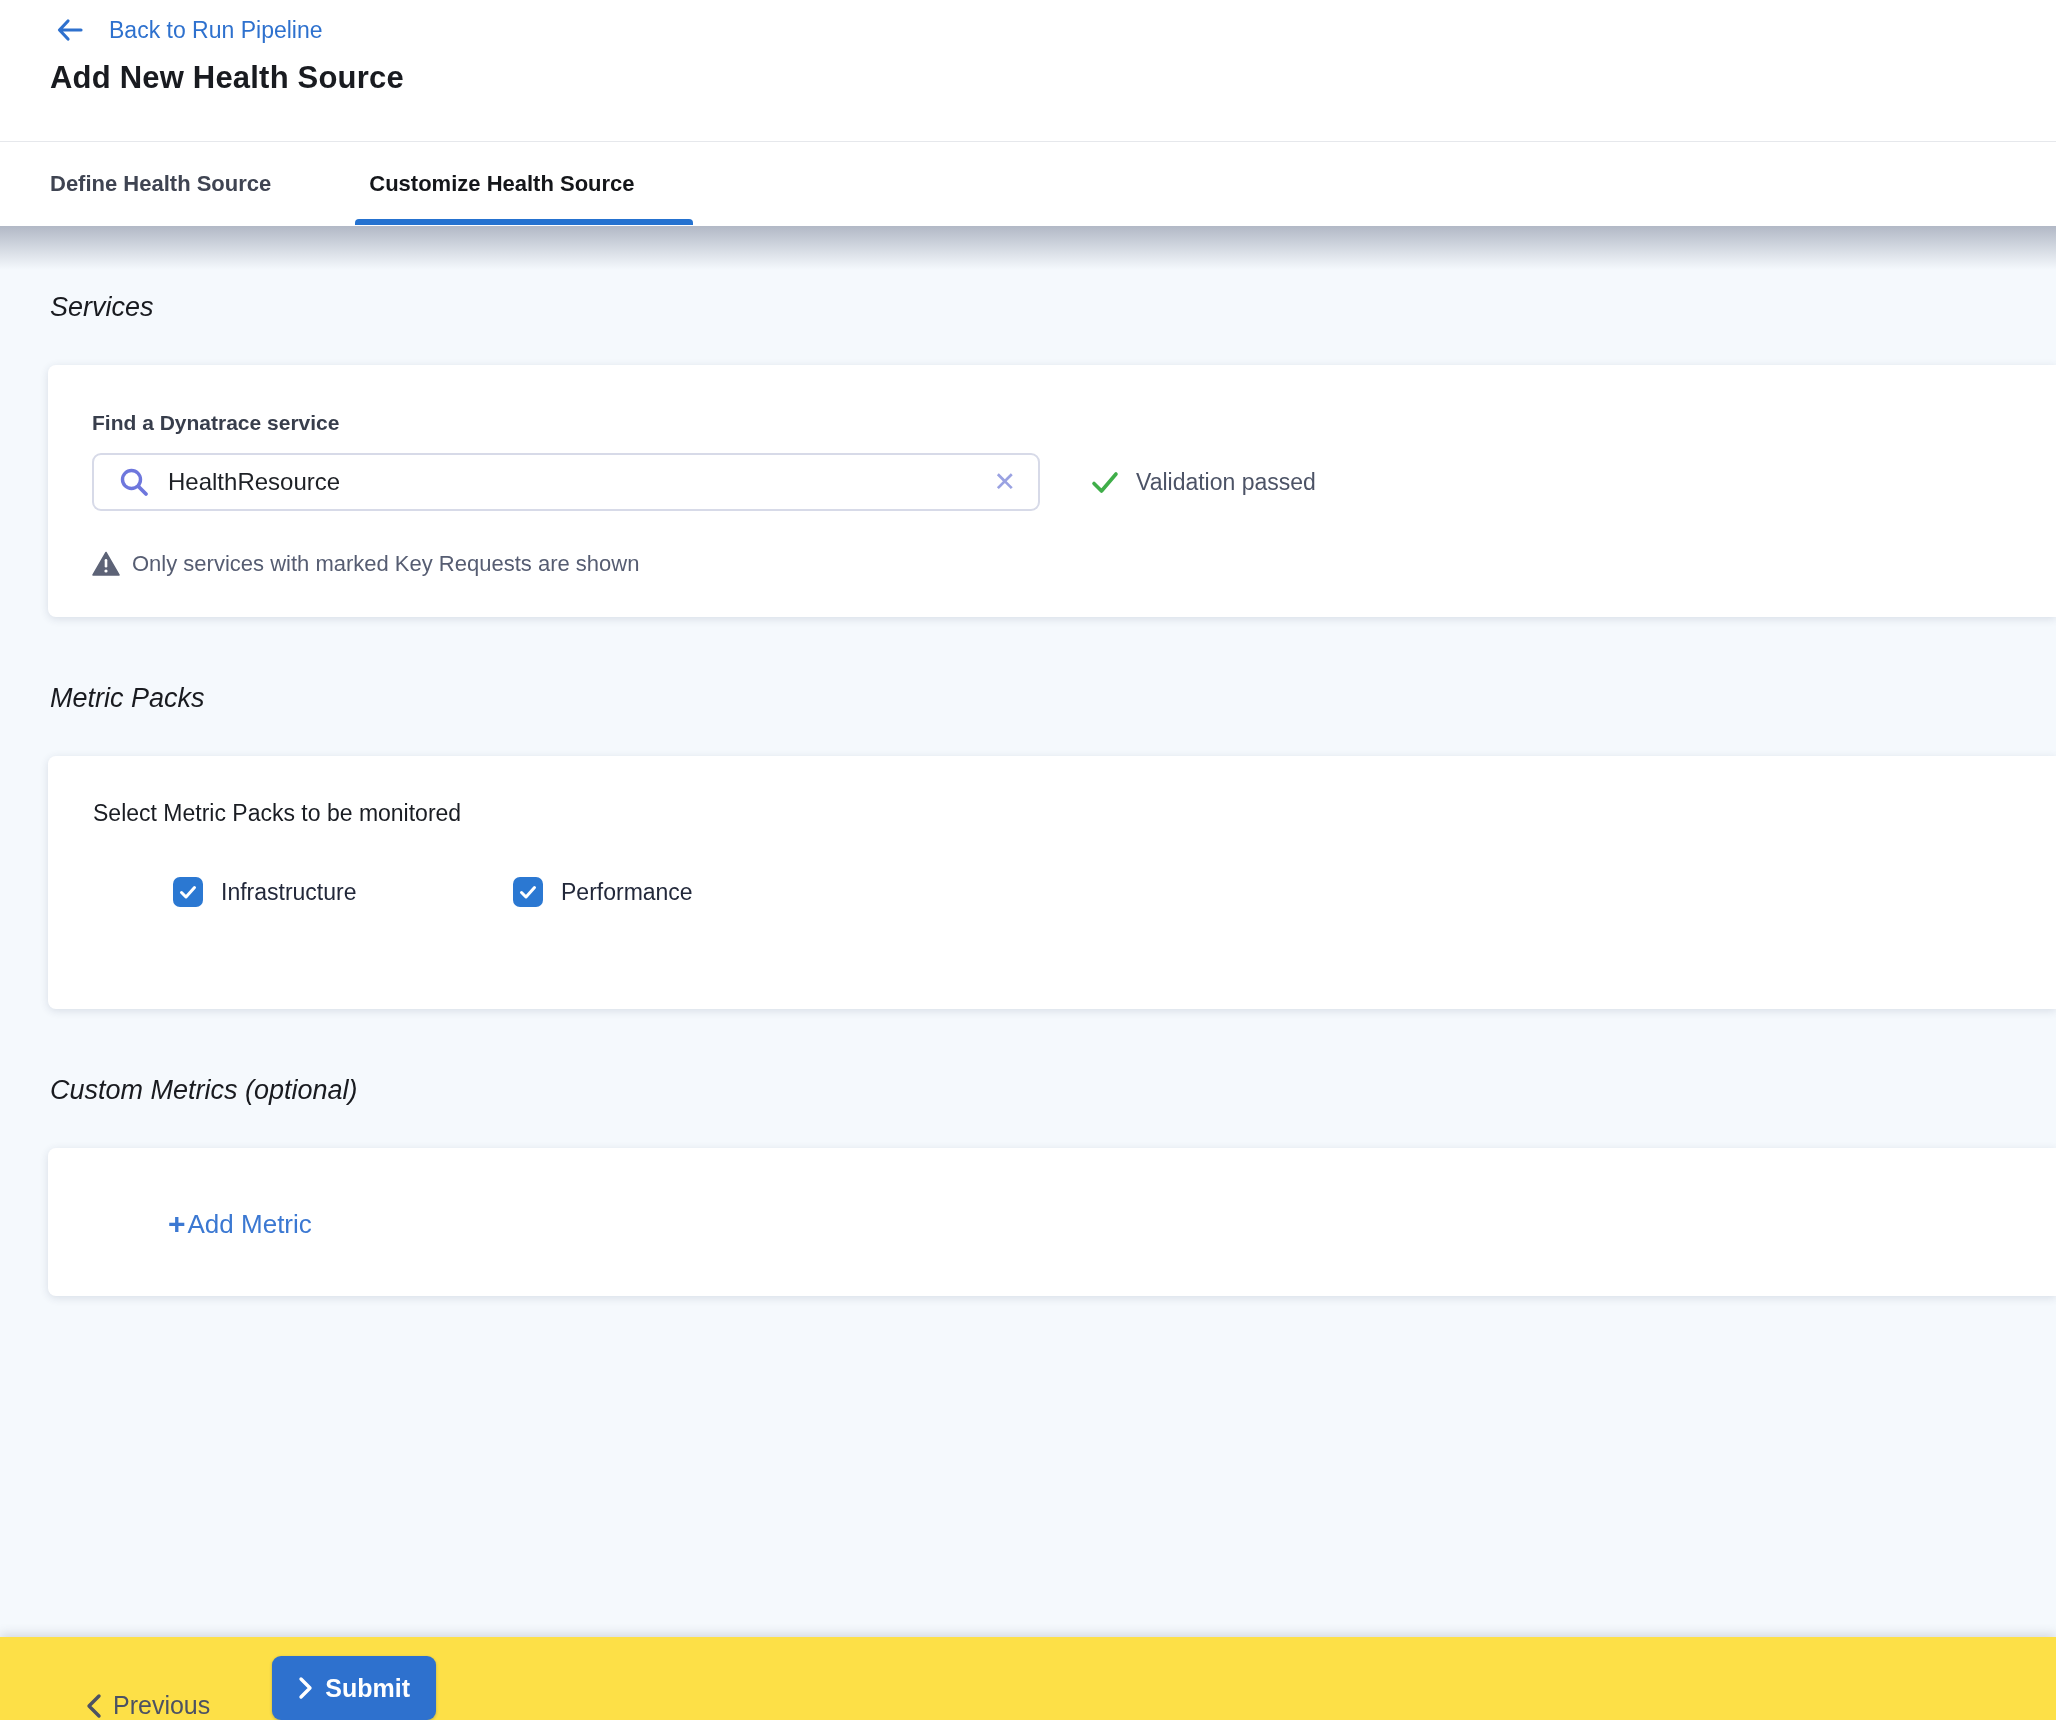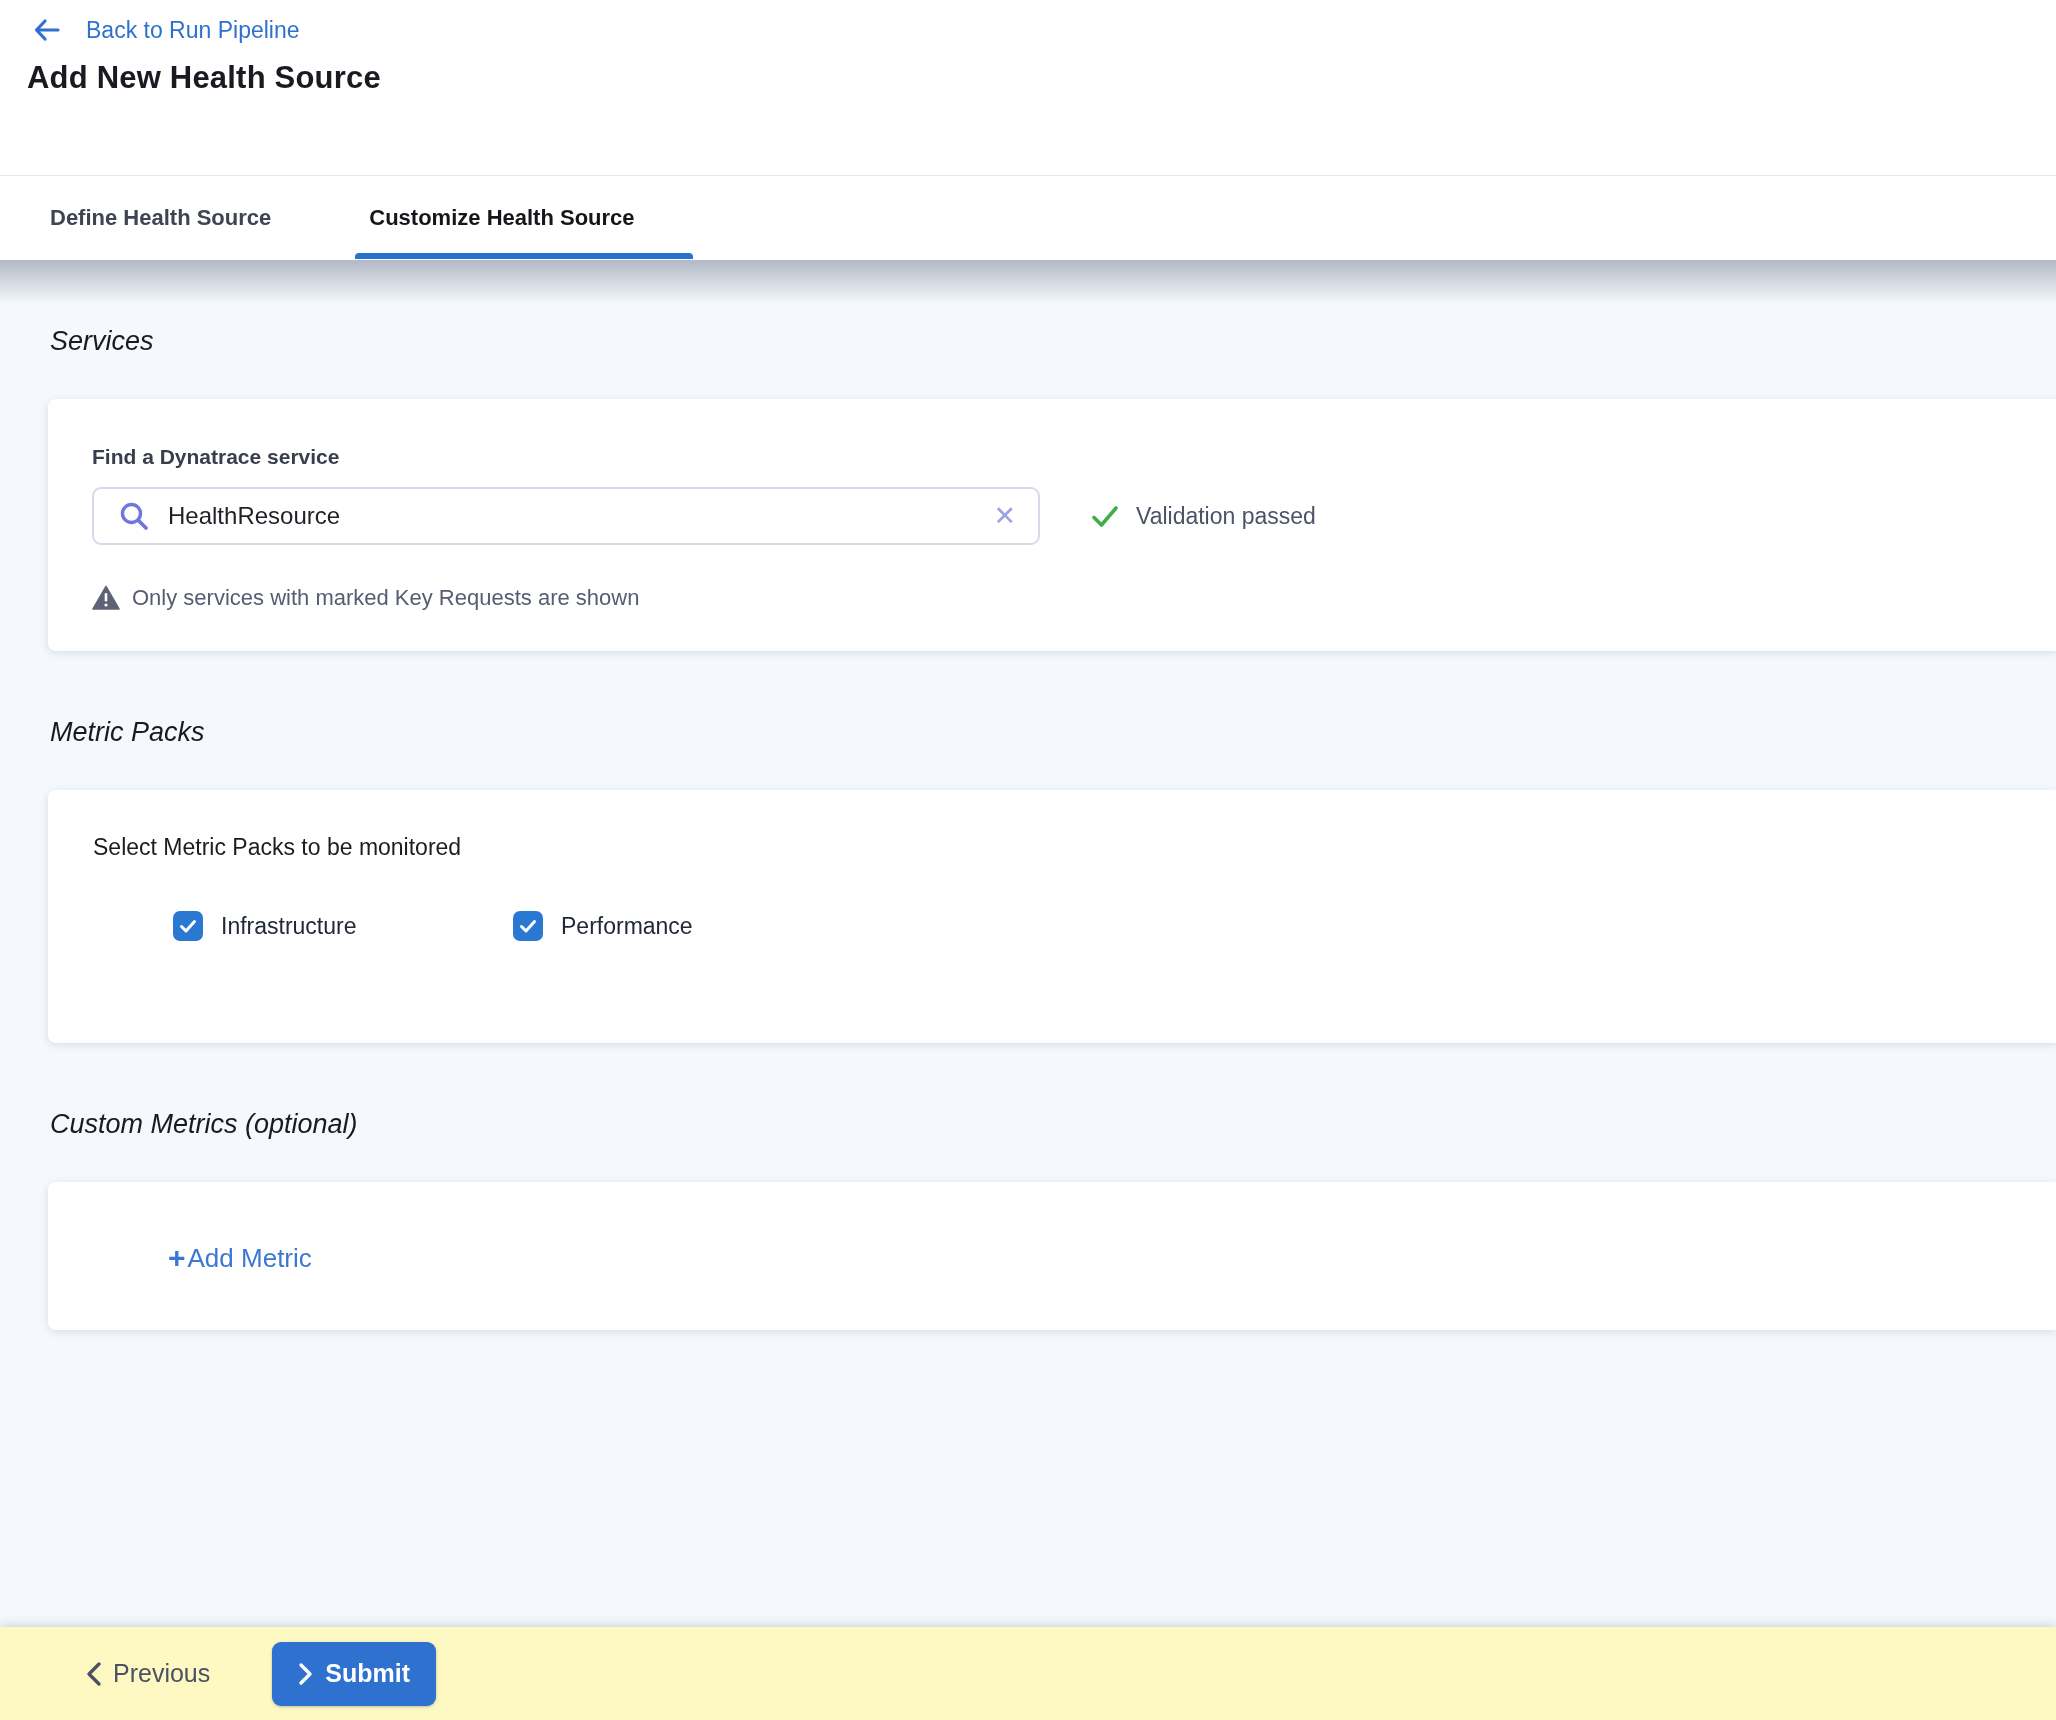--- a/index.html
+++ b/index.html
@@ -6,21 +6,21 @@
   html,body { width:2056px; height:1720px; }
   body {
     font-family:"Liberation Sans", sans-serif;
     background:#ffffff;
     display:flex; flex-direction:column;
     overflow:hidden;
     color:#1b1d22;
   }
 
   
-  .top-header { height:260px; background:#ffffff; position:relative; z-index:3; flex:0 0 auto; }
+  .top-header { height:226px; background:#ffffff; position:relative; z-index:3; flex:0 0 auto;padding-left:23px; }
   .back-row { display:flex; align-items:center; gap:22px; padding:14px 0 0 30px; height:46px; }
   .back-arrow { width:34px; height:34px; display:flex; align-items:center; justify-content:center; cursor:pointer; }
   .back-link { color:#2e71ce; font-size:23px; font-weight:500; cursor:pointer; }
   .page-title { padding:14px 0 0 27px; font-size:31px; font-weight:700; color:#191b20; letter-spacing:.2px; }
   .tab-bar {
     position:absolute; left:0; right:0; bottom:0; height:85px;
     border-top:1px solid #e6e8ec;
     display:flex; align-items:center; gap:66px; padding-left:50px;
   }
   .tab { font-size:22px; position:relative; cursor:pointer; padding:28px 0; }
@@ -71,23 +71,23 @@
   }
   .pack-label { font-size:23px; color:#22283a; }
 
   .card-custom { padding:58px 44px 56px 120px; }
   .add-metric { display:inline-flex; align-items:baseline; color:#3b78d2; cursor:pointer; }
   .add-plus { font-size:30px; font-weight:700; margin-right:2px; position:relative; top:1px; }
   .add-text { font-size:26px; font-weight:500; }
 
   
   .footer {
-    flex:0 0 auto; height:93px; background:#fef9c3;
+    flex:0 0 auto; height:83px; background:#fde047;
     box-shadow:0 -3px 10px rgba(60,70,90,0.18); position:relative; z-index:3;
-    display:flex; align-items:center; padding-left:85px; gap:62px;
+    display:flex; align-items:flex-end; padding-left:85px; gap:62px;
   }
   .prev-btn { display:flex; align-items:center; gap:10px; color:#4c5263; font-size:25px; font-weight:500; cursor:pointer; }
   .submit-btn {
     display:flex; align-items:center; gap:12px; background:#2e71ce; color:#ffffff;
     font-size:25px; font-weight:600; border:none; border-radius:9px;
     height:64px; padding:0 26px; cursor:pointer; font-family:"Liberation Sans",sans-serif;
     box-shadow:0 1px 3px rgba(20,50,100,0.3);
   }
 </style>
 </head>

